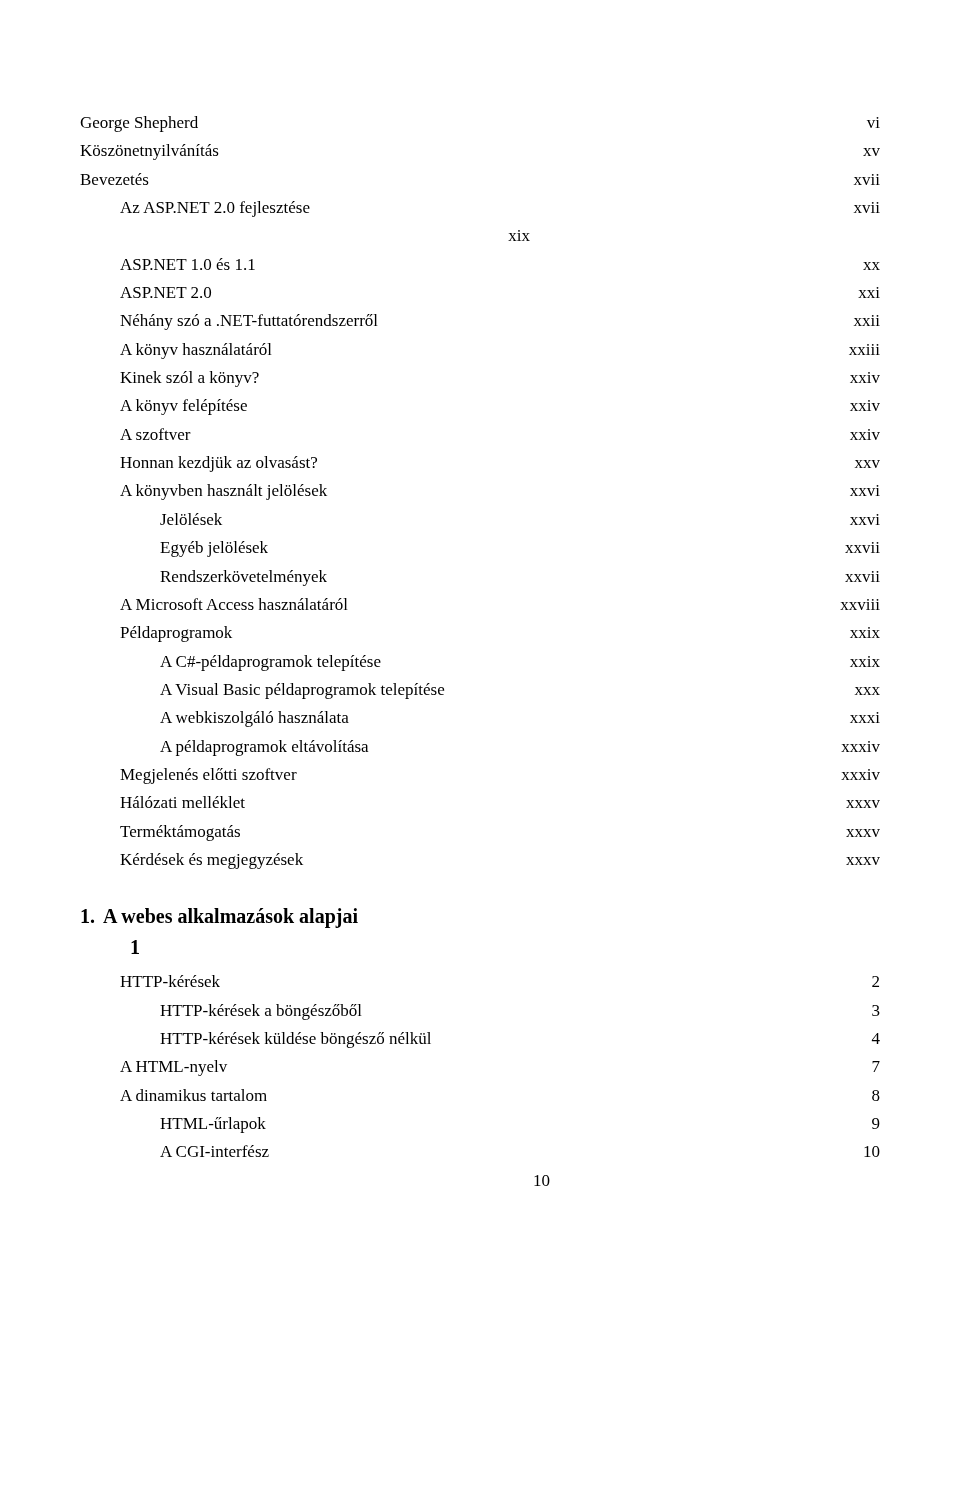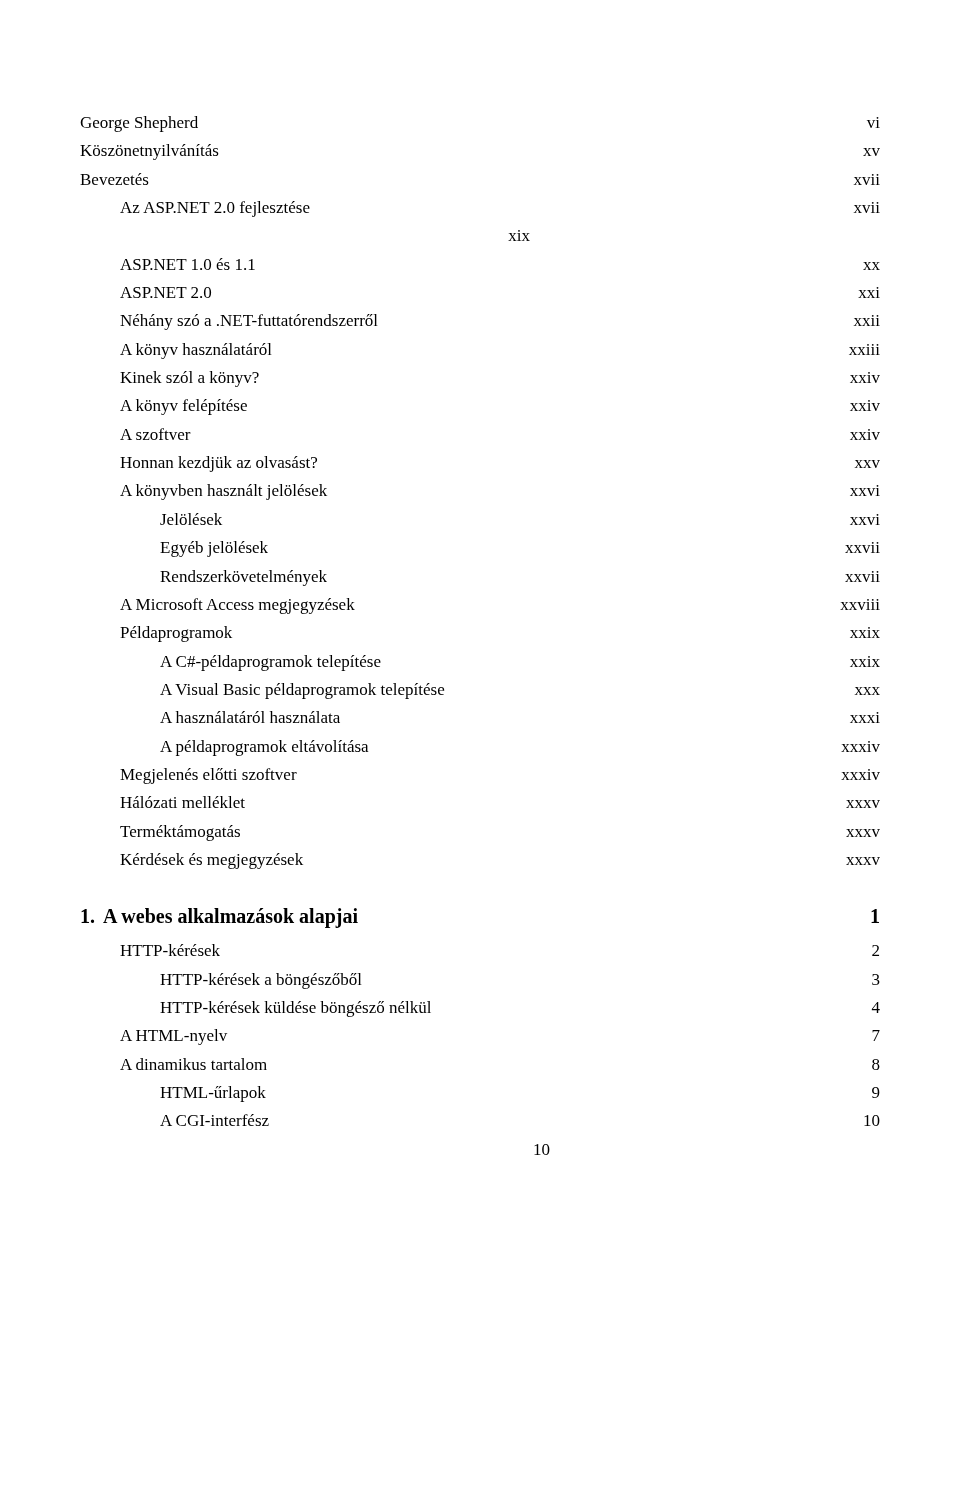--- a/index.html
+++ b/index.html
@@ -31,20 +31,21 @@
       text-align: right;
     }
     .indent-1 { padding-left: 40px; }
     .indent-2 { padding-left: 80px; }
     .chapter-heading {
       display: flex;
       justify-content: space-between;
       align-items: flex-start;
       margin-top: 28px;
       margin-bottom: 6px;
+      flex-direction: column;
     }
     .chapter-heading .label {
       font-size: 20px;
       font-weight: bold;
       flex: 1;
     }
     .chapter-heading .page {
       font-size: 20px;
       font-weight: bold;
       min-width: 60px;
@@ -123,37 +124,37 @@
     </div>
     <div class="toc-entry indent-2">
       <span class="label">Egyéb jelölések</span>
       <span class="page">xxvii</span>
     </div>
     <div class="toc-entry indent-2">
       <span class="label">Rendszerkövetelmények</span>
       <span class="page">xxvii</span>
     </div>
     <div class="toc-entry indent-1">
-      <span class="label">A Microsoft Access megjegyzések</span>
+      <span class="label">A Microsoft Access használatáról</span>
       <span class="page">xxviii</span>
     </div>
     <div class="toc-entry indent-1">
       <span class="label">Példaprogramok</span>
       <span class="page">xxix</span>
     </div>
     <div class="toc-entry indent-2">
       <span class="label">A C#-példaprogramok telepítése</span>
       <span class="page">xxix</span>
     </div>
     <div class="toc-entry indent-2">
       <span class="label">A Visual Basic példaprogramok telepítése</span>
       <span class="page">xxx</span>
     </div>
     <div class="toc-entry indent-2">
-      <span class="label">A használatáról használata</span>
+      <span class="label">A webkiszolgáló használata</span>
       <span class="page">xxxi</span>
     </div>
     <div class="toc-entry indent-2">
       <span class="label">A példaprogramok eltávolítása</span>
       <span class="page">xxxiv</span>
     </div>
     <div class="toc-entry indent-1">
       <span class="label">Megjelenés előtti szoftver</span>
       <span class="page">xxxiv</span>
     </div>

